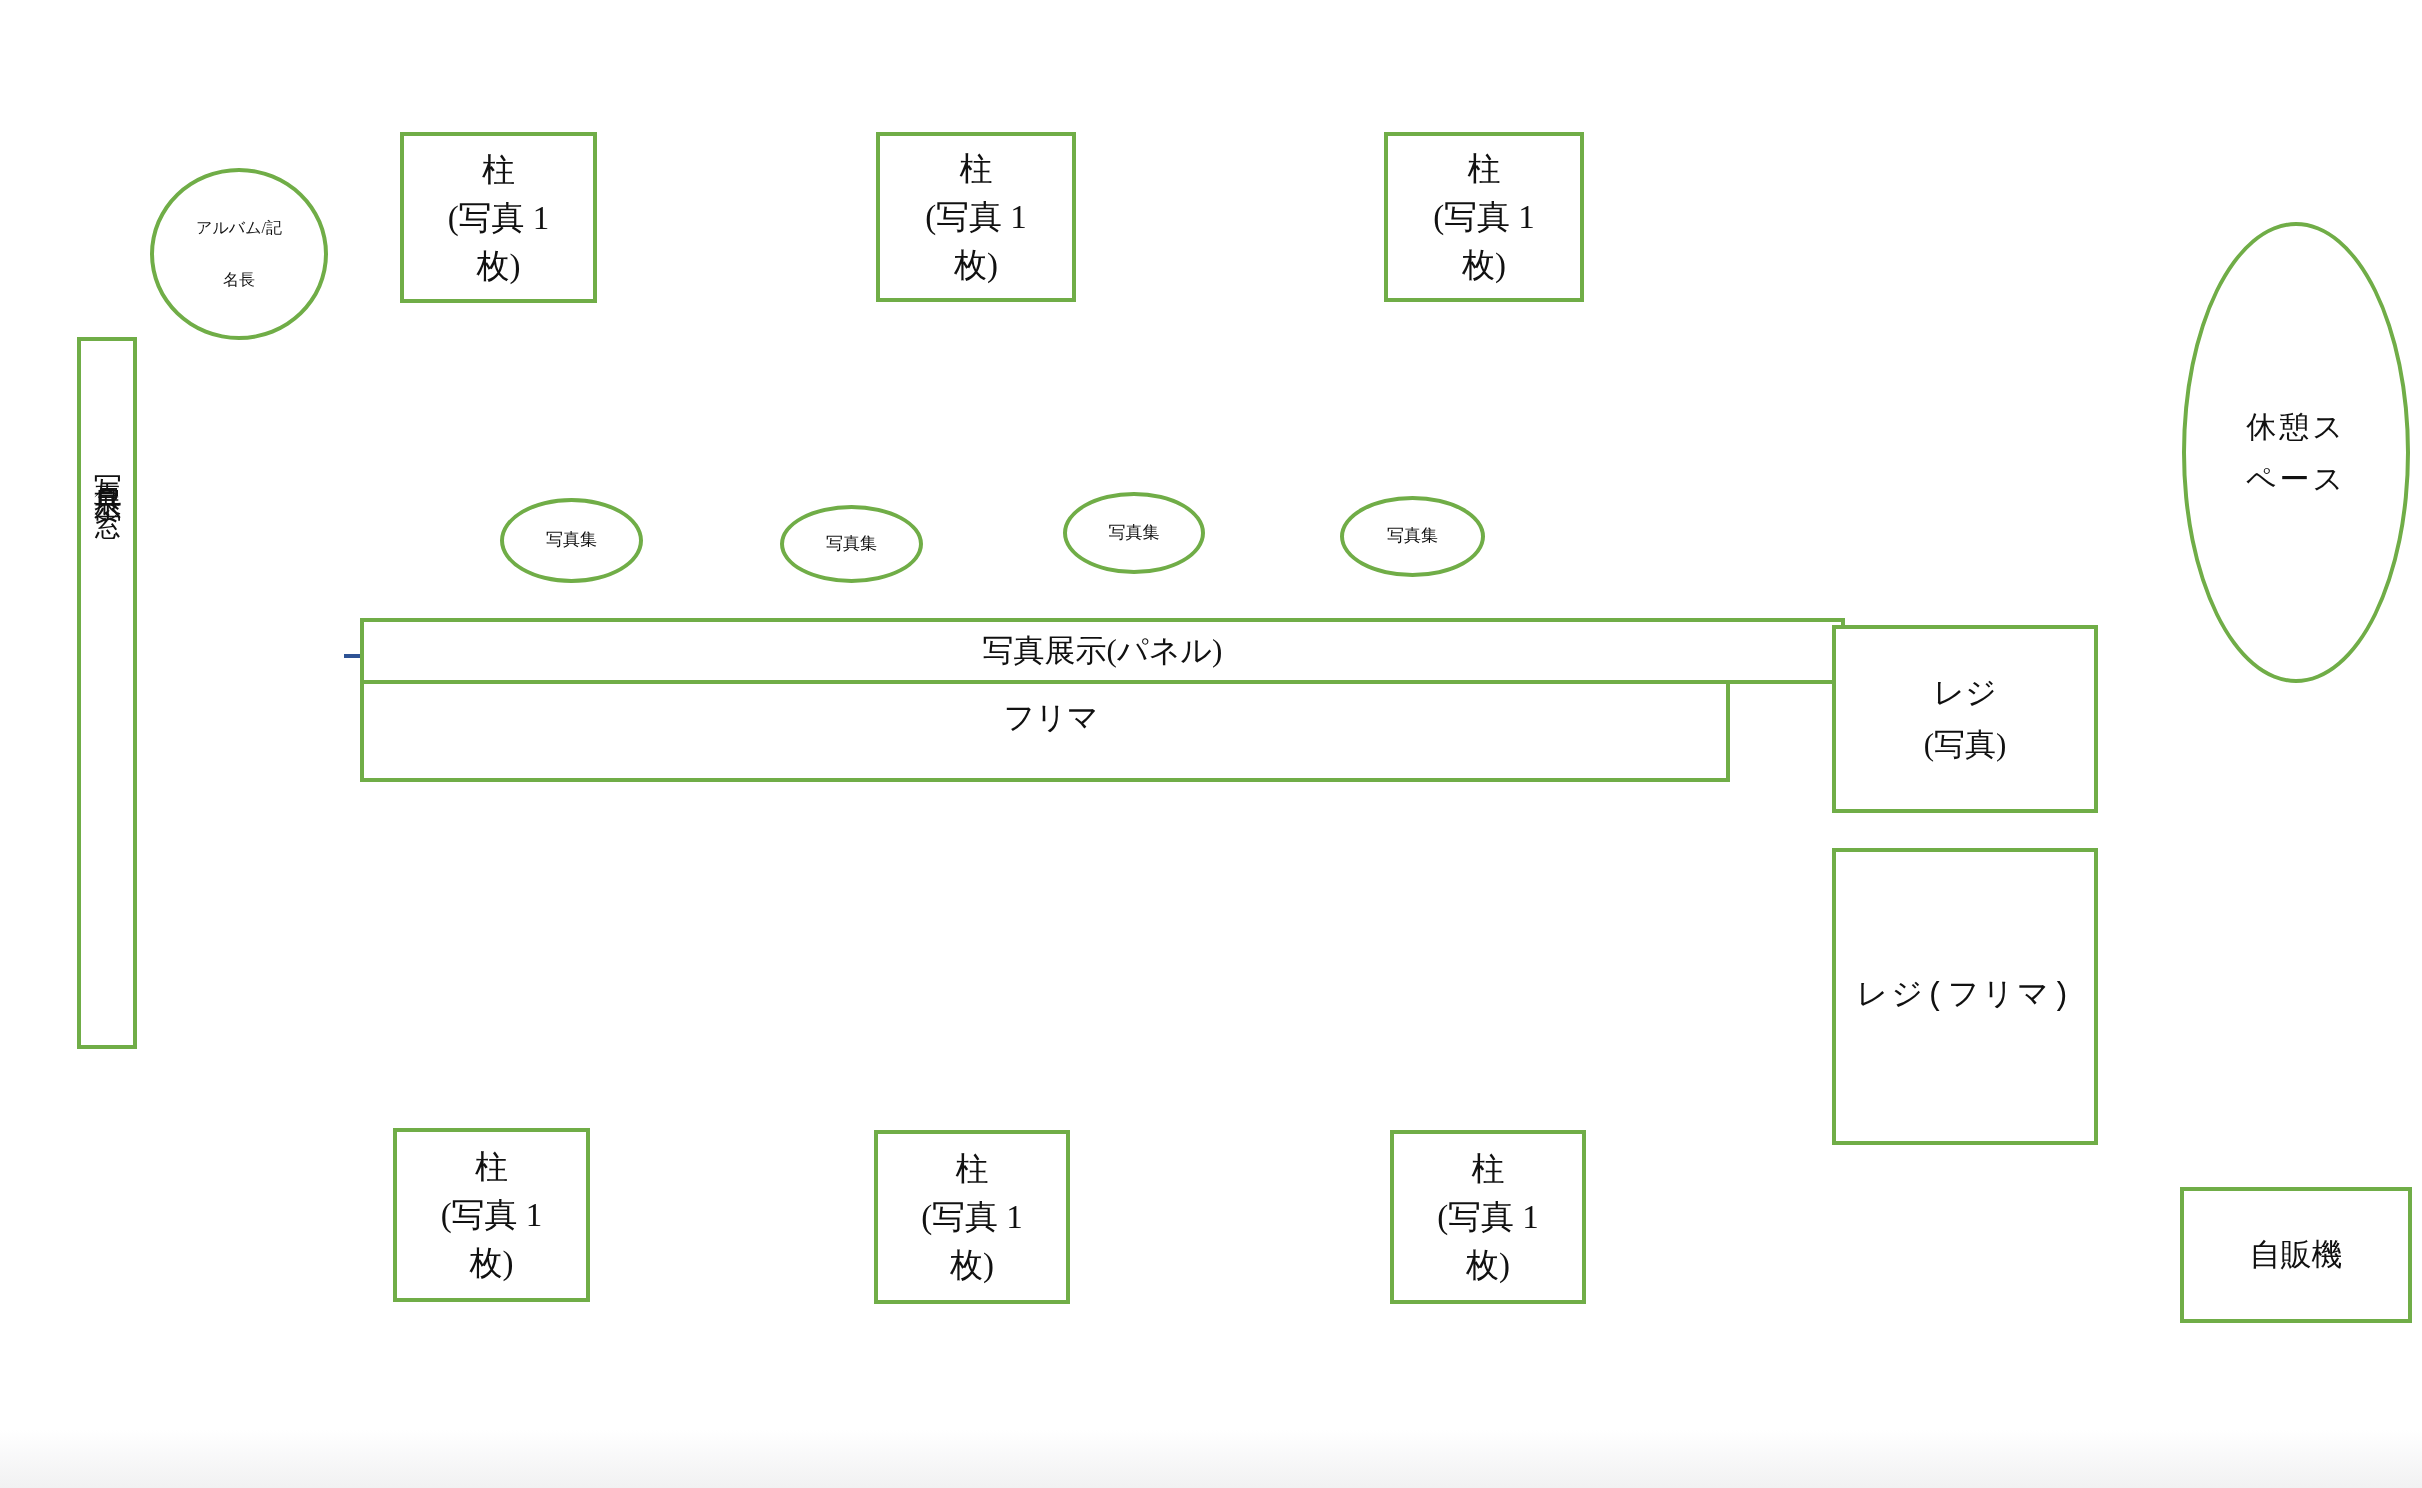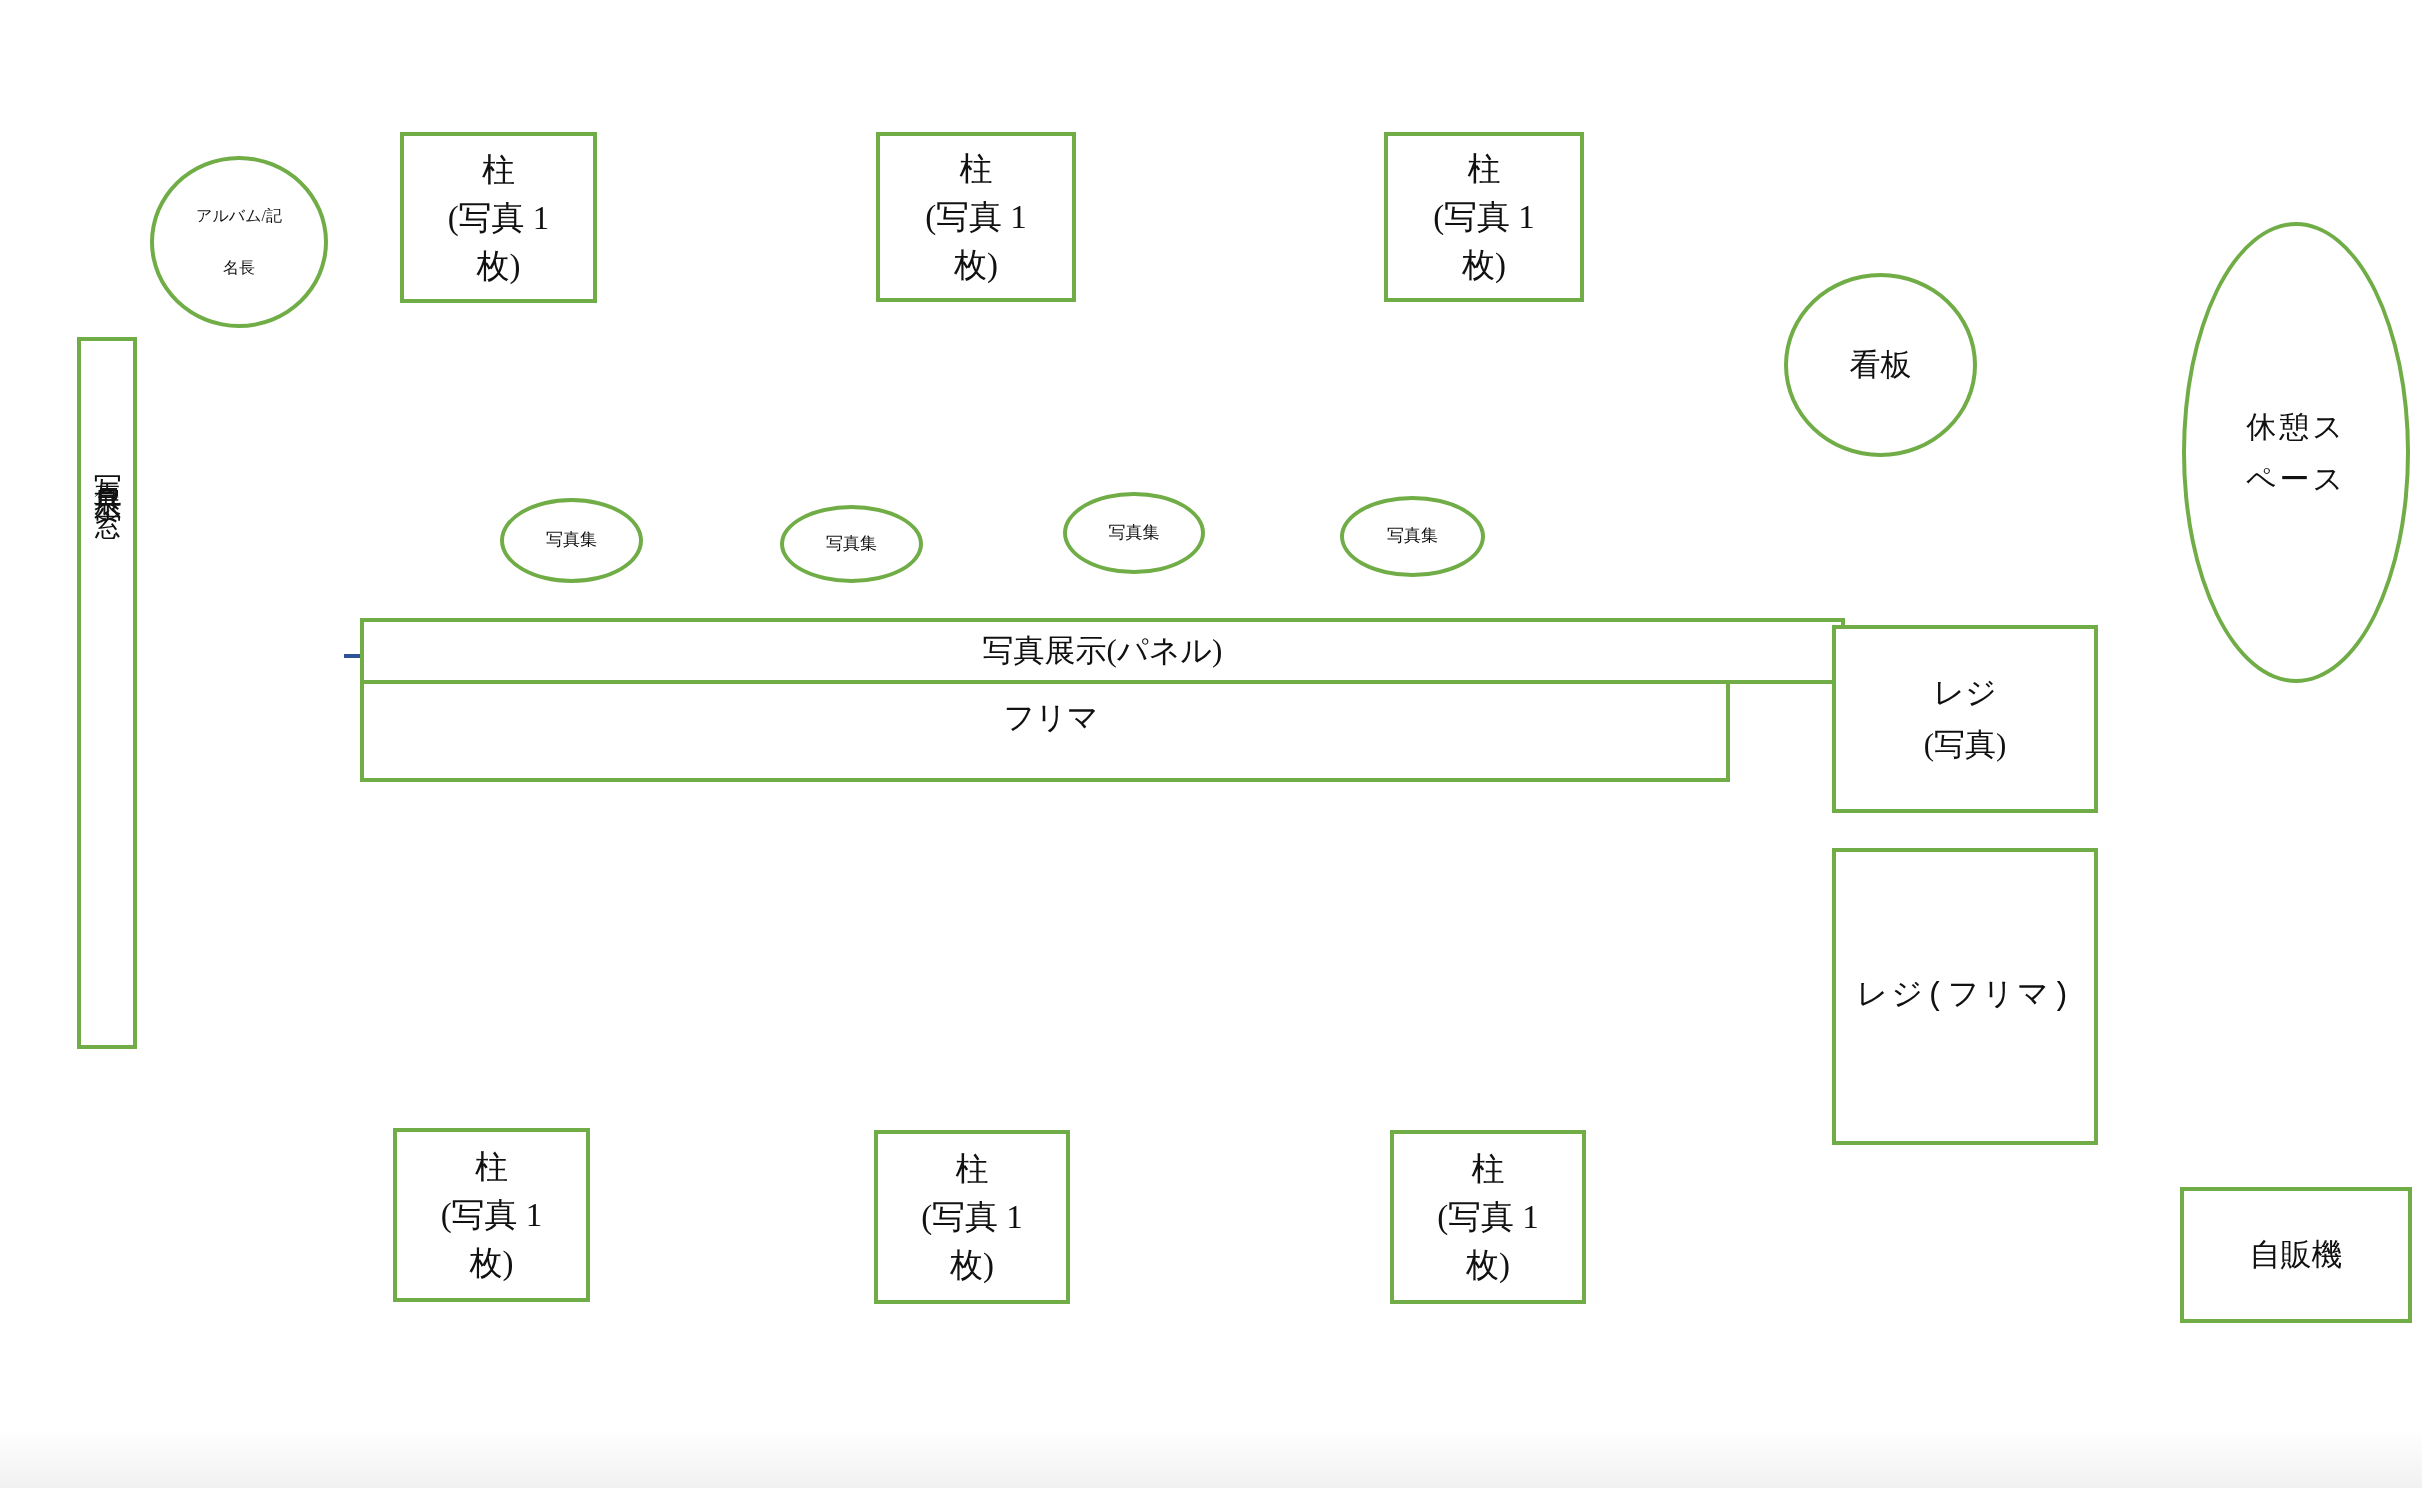--- a/index.html
+++ b/index.html
@@ -47,21 +47,21 @@
   .edge-fade{
     position:absolute;left:0;top:1430px;width:2422px;height:58px;
     background:linear-gradient(180deg, rgba(255,255,255,0) 0%, #f1f1f2 100%);
   }
 </style>
 </head>
 <body>
 
 <div id="canvas">
 
-  <div class="shape ellipse circle-album" style="left:150px;top:156px;width:178px;height:172px;">
+  <div class="shape ellipse circle-album" style="left:150px;top:168px;width:178px;height:172px;">
     <span>アルバム/記</span>
     <span>名長</span>
   </div>
 
   <div class="shape window-box" style="left:77px;top:337px;width:60px;height:712px;">
     <span class="vtext">写真展示（窓）</span>
   </div>
 
   <div class="shape pillar" style="left:400px;top:132px;width:197px;height:171px;">
     <span>柱</span>
@@ -95,23 +95,20 @@
   <div class="shape biglabel" style="left:360px;top:618px;width:1485px;height:66px;">
     <span>写真展示(パネル)</span>
   </div>
 
   <div class="stray"></div>
 
   <div class="shape biglabel flea-box" style="left:360px;top:680px;width:1370px;height:102px;">
     <span>フリマ</span>
   </div>
 
-  <div class="shape ellipse biglabel" style="left:1784px;top:273px;width:193px;height:184px;">
-    <span>看板</span>
-  </div>
 
   <div class="shape ellipse rest" style="left:2182px;top:222px;width:228px;height:461px;">
     <span>休憩ス</span>
     <span>ペース</span>
   </div>
 
   <div class="shape biglabel" style="left:1832px;top:625px;width:266px;height:188px;line-height:52px;">
     <span>レジ</span>
     <span>(写真)</span>
   </div>

